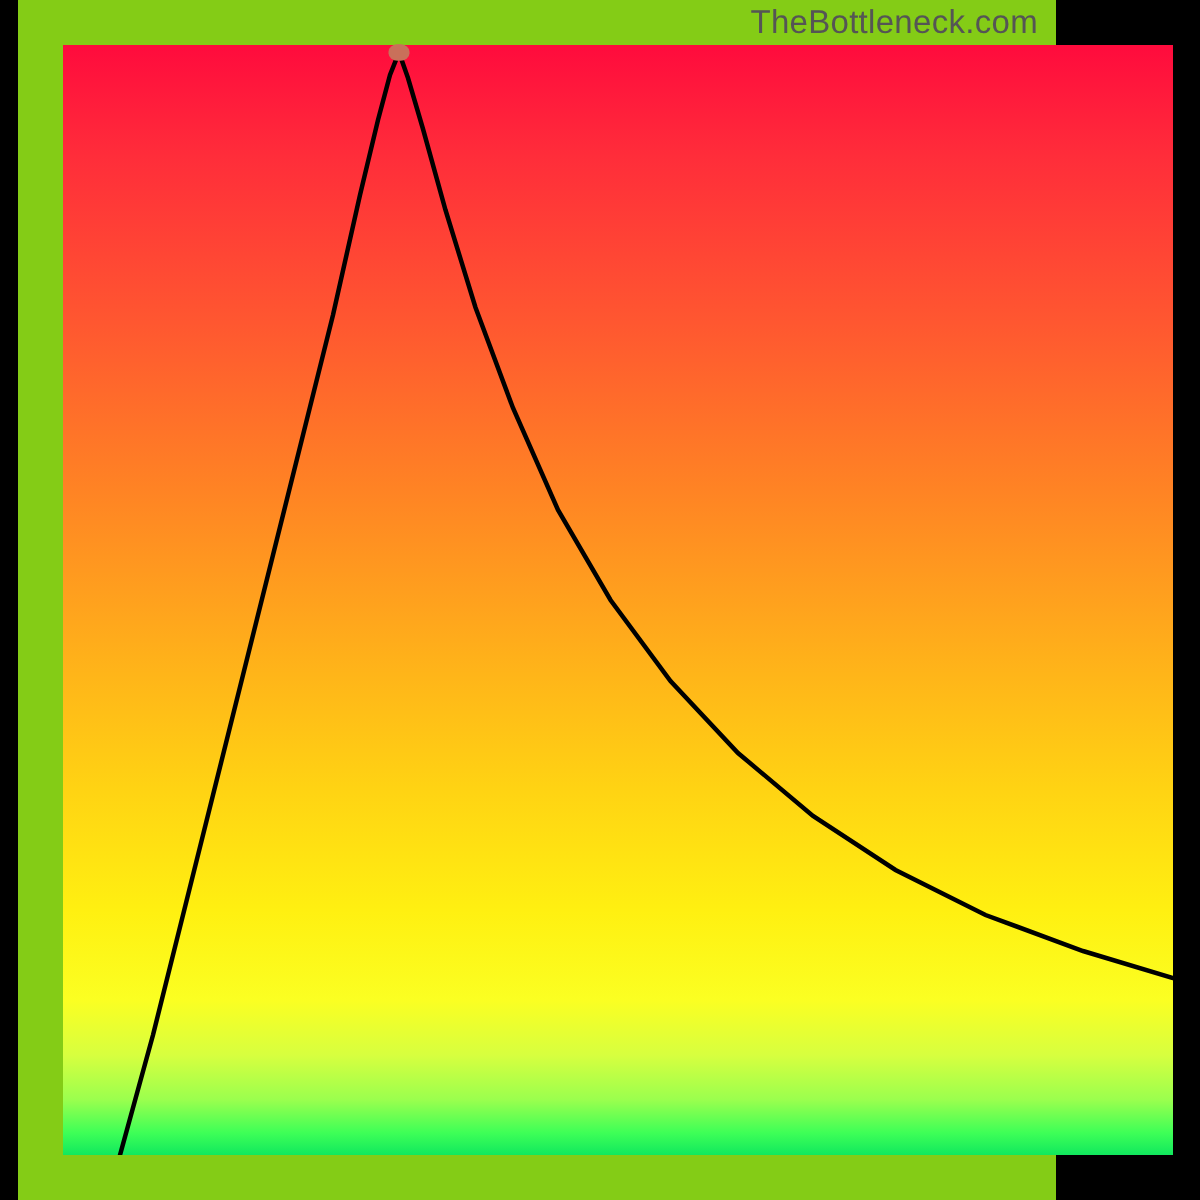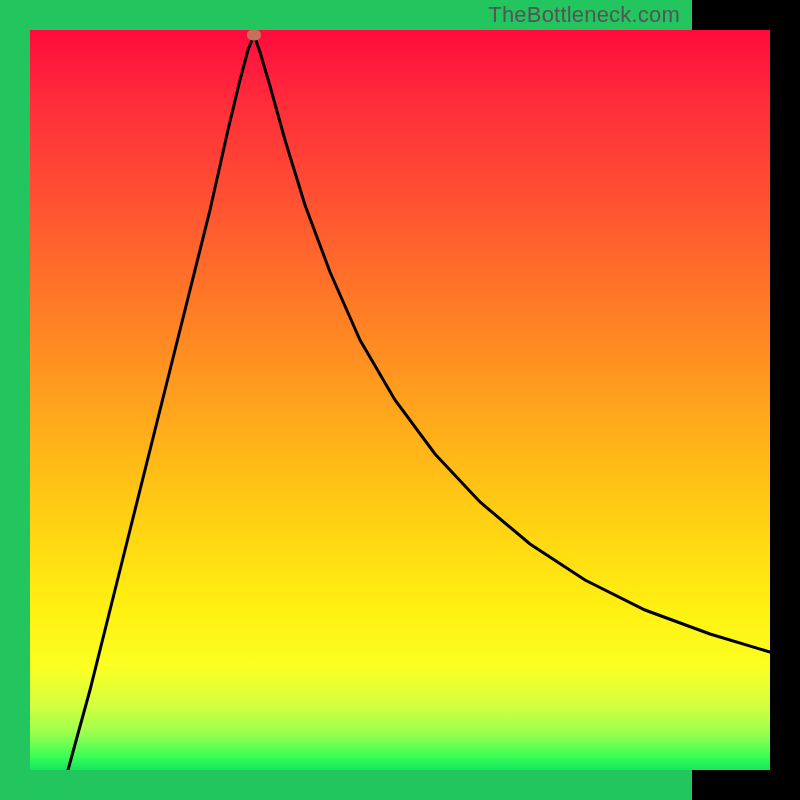--- a/index.html
+++ b/index.html
@@ -8,21 +8,22 @@
     width: 800px;
     height: 800px;
     background: #000;
     overflow: hidden;
     font-family: Arial, Helvetica, sans-serif;
   }
   .frame {
     position: relative;
     width: 692px;
     height: 800px;
-    background: #22c55e;
+    background: #84cc16;
+    margin-left: 12px;
   }
   .watermark {
     position: absolute;
     top: 2px;
     right: 12px;
     color: #555;
     font-size: 22px;
     font-weight: 500;
     letter-spacing: 0.2px;
     z-index: 4;

